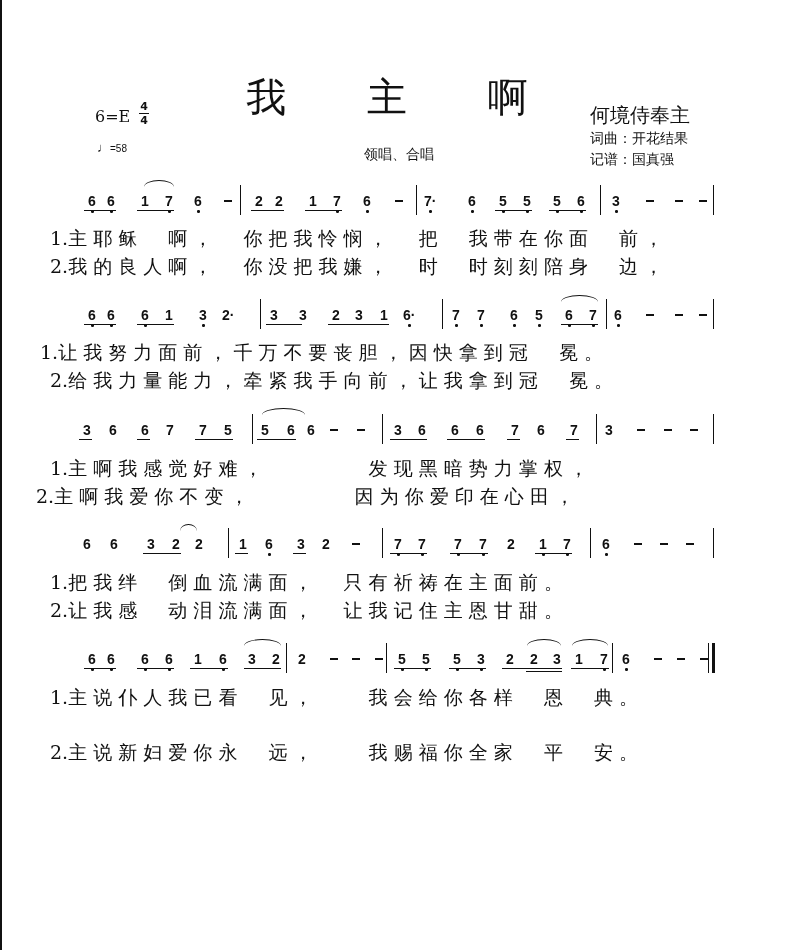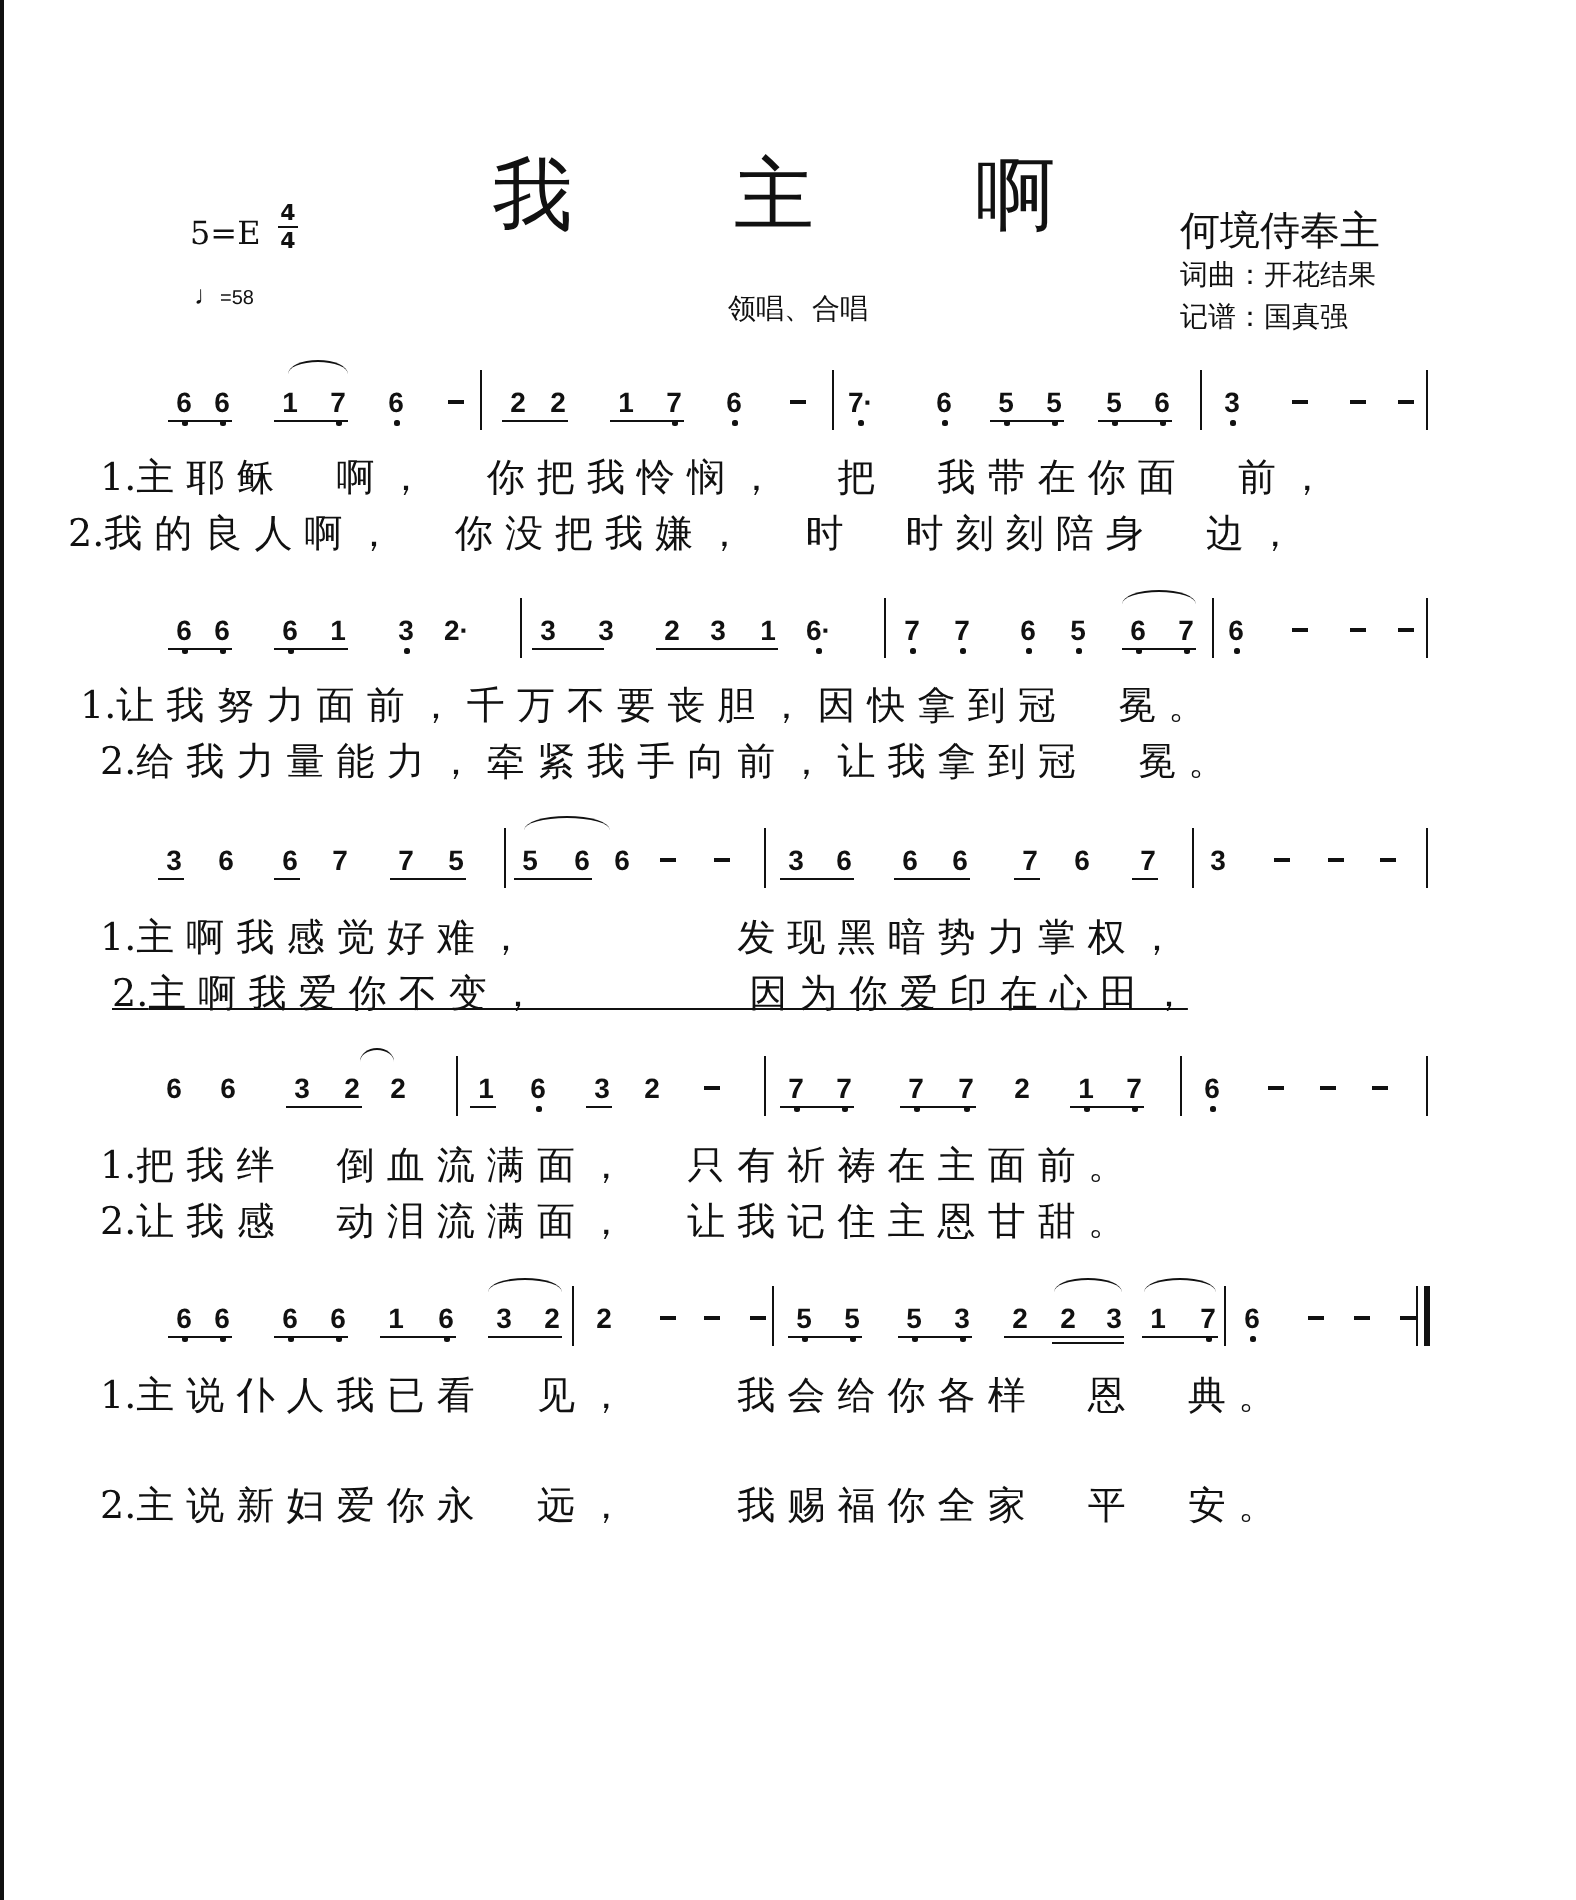--- a/index.html
+++ b/index.html
@@ -29,21 +29,21 @@
   .lyric { position:absolute; font-size:19px; white-space:pre; letter-spacing:0px; font-family:"DejaVu Sans", sans-serif; }
   .lyric-num { font-family:"DejaVu Serif", serif; }
 </style>
 </head>
 <body>
 
 <div class="left-rule"></div>
 
 <div class="title">我 主 啊</div>
 
-<div class="key">5=E</div>
+<div class="key">6=E</div>
 <div class="timesig">
   <div>4</div>
   <div class="bar"></div>
   <div>4</div>
 </div>
 <div class="tempo"><span class="qnote">♩</span><span>=58</span></div>
 <div class="subtitle">领唱、合唱</div>
 
 <div class="credits">
   <div class="arranger">何境侍奉主</div>
@@ -80,21 +80,21 @@
       <div class="barline" style="left: 600px; top: 185px; height: 30px;"></div>
       <div class="barline" style="left: 713px; top: 185px; height: 30px;"></div>
       <div class="uline" style="left: 84px; width: 32px; top: 210px;"></div>
       <div class="uline" style="left: 137px; width: 37px; top: 210px;"></div>
       <div class="uline" style="left: 251px; width: 33px; top: 210px;"></div>
       <div class="uline" style="left: 305px; width: 37px; top: 210px;"></div>
       <div class="uline" style="left: 495px; width: 37px; top: 210px;"></div>
       <div class="uline" style="left: 549px; width: 37px; top: 210px;"></div>
       <div class="slur" style="left: 144px; width: 30px; top: 180px;"></div>
       <div class="lyric" style="left: 50px; top: 226px;"><span class="lyric-num">1.</span><span>主 耶 稣 　 啊 ， 　 你 把 我 怜 悯 ， 　 把 　 我 带 在 你 面 　 前 ，</span></div>
-      <div class="lyric" style="left: 34px; top: 254px;"><span class="lyric-num">2.</span><span>我 的 良 人 啊 ， 　 你 没 把 我 嫌 ， 　 时 　 时 刻 刻 陪 身 　 边 ，</span></div>
+      <div class="lyric" style="left: 50px; top: 254px;"><span class="lyric-num">2.</span><span>我 的 良 人 啊 ， 　 你 没 把 我 嫌 ， 　 时 　 时 刻 刻 陪 身 　 边 ，</span></div>
     </div>
     <div class="system" style="top: 0px;">
       <div class="note" style="left: 86px; top: 307px;"><span>6</span><span class="dl"></span></div>
       <div class="note" style="left: 105px; top: 307px;"><span>6</span><span class="dl"></span></div>
       <div class="note" style="left: 139px; top: 307px;"><span>6</span><span class="dl"></span></div>
       <div class="note" style="left: 163px; top: 307px;"><span>1</span></div>
       <div class="note" style="left: 197px; top: 307px;"><span>3</span><span class="dl"></span></div>
       <div class="note" style="left: 222px; top: 307px;"><span>2·</span></div>
       <div class="note" style="left: 268px; top: 307px;"><span>3</span></div>
       <div class="note" style="left: 297px; top: 307px;"><span>3</span></div>
@@ -155,21 +155,21 @@
       <div class="uline" style="left: 79px; width: 13px; top: 439px;"></div>
       <div class="uline" style="left: 137px; width: 13px; top: 439px;"></div>
       <div class="uline" style="left: 195px; width: 38px; top: 439px;"></div>
       <div class="uline" style="left: 257px; width: 39px; top: 439px;"></div>
       <div class="uline" style="left: 390px; width: 37px; top: 439px;"></div>
       <div class="uline" style="left: 447px; width: 38px; top: 439px;"></div>
       <div class="uline" style="left: 507px; width: 13px; top: 439px;"></div>
       <div class="uline" style="left: 566px; width: 13px; top: 439px;"></div>
       <div class="slur" style="left: 262px; width: 43px; top: 408px;"></div>
       <div class="lyric" style="left: 50px; top: 456px;"><span class="lyric-num">1.</span><span>主 啊 我 感 觉 好 难 ， 　 　 　 　 发 现 黑 暗 势 力 掌 权 ，</span></div>
-      <div class="lyric" style="left: 56px; top: 484px; text-decoration: underline;"><span class="lyric-num">2.</span><span>主 啊 我 爱 你 不 变 ， 　 　 　 　 因 为 你 爱 印 在 心 田 ，</span></div>
+      <div class="lyric" style="left: 36px; top: 484px;"><span class="lyric-num">2.</span><span>主 啊 我 爱 你 不 变 ， 　 　 　 　 因 为 你 爱 印 在 心 田 ，</span></div>
     </div>
     <div class="system" style="top: 0px;">
       <div class="note" style="left: 81px; top: 536px;"><span>6</span></div>
       <div class="note" style="left: 108px; top: 536px;"><span>6</span></div>
       <div class="note" style="left: 145px; top: 536px;"><span>3</span></div>
       <div class="note" style="left: 170px; top: 536px;"><span>2</span></div>
       <div class="note" style="left: 193px; top: 536px;"><span>2</span></div>
       <div class="note" style="left: 237px; top: 536px;"><span>1</span></div>
       <div class="note" style="left: 263px; top: 536px;"><span>6</span><span class="dl"></span></div>
       <div class="note" style="left: 295px; top: 536px;"><span>3</span></div>

